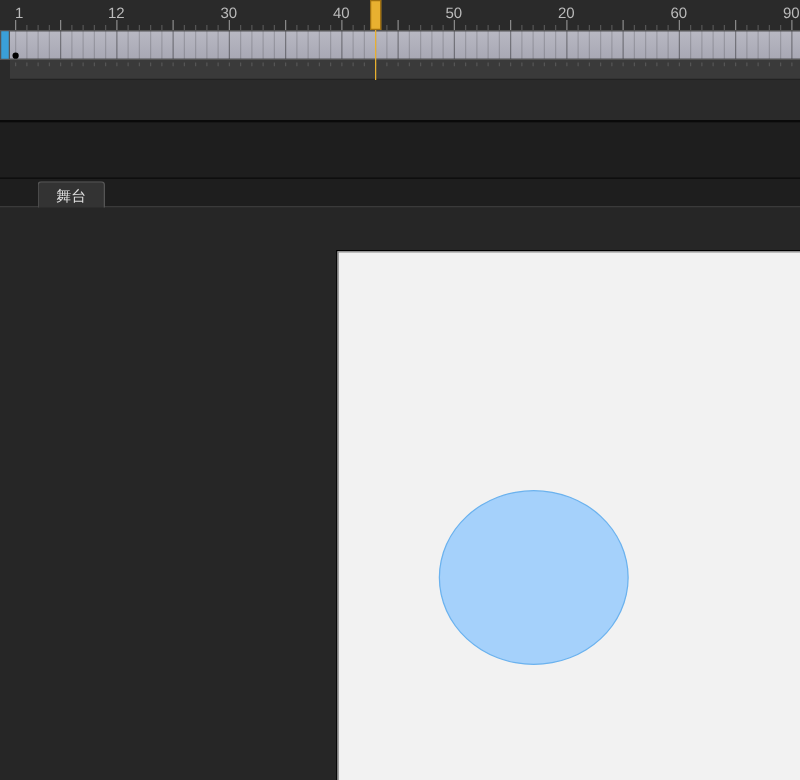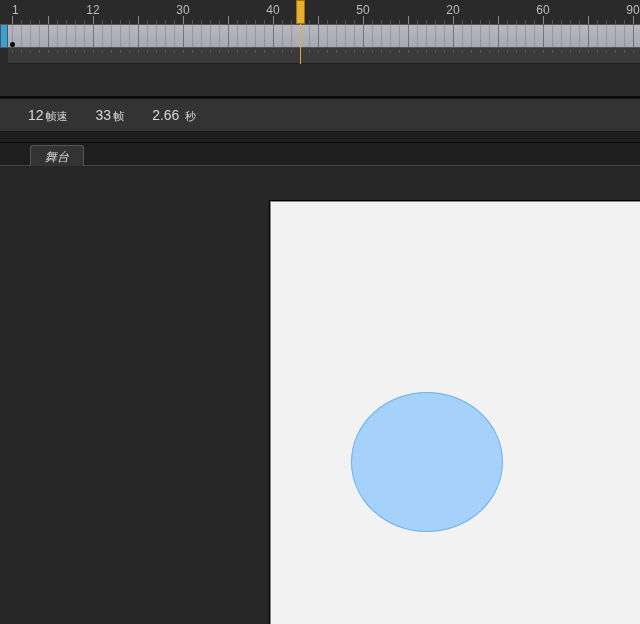--- a/index.html
+++ b/index.html
@@ -29,21 +29,21 @@
   .frame-extend-ticks .tick-minor { top: 2px; height: 3px; background: #555; }
 
   
   .status-bar { position: absolute; left: 0; top: 98px; width: 640px; height: 34px; background: #333; border-top: 1px solid #1a1a1a; border-bottom: 1px solid #1a1a1a; display: flex; align-items: center; gap: 28px; padding-left: 28px; color: #d8d8d8; font-size: 13px; }
   .status-item { white-space: nowrap; }
   .status-item .num { font-size: 14px; margin-right: 2px; }
   .status-item .unit { font-size: 11px; }
 
   
   .tab-bar { position: absolute; left: 0; top: 142px; width: 640px; height: 24px; background: #1e1e1e; border-top: 1px solid #0a0a0a; border-bottom: 1px solid #444; }
-  .tab { position: absolute; left: 30px; top: 2px; height: 22px; padding: 0 14px; background: #333; color: #ddd; font-size: 12px; line-height: 22px; border: 1px solid #555; border-bottom: 1px solid #333; border-radius: 3px 3px 0 0; font-style: italic; }
+  .tab { position: absolute; left: 30px; top: 2px; height: 22px; padding: 0 14px; background: #333; color: #ddd; font-size: 12px; line-height: 22px; border: 1px solid #555; border-bottom: 1px solid #333; border-radius: 3px 3px 0 0; }
 
   
   .stage-wrap { position: absolute; left: 0; top: 166px; width: 640px; bottom: 0; background: #262626; }
   .stage-border { position: absolute; left: 270px; top: 35px; right: -10px; bottom: -10px; }
   .stage-canvas { position: absolute; left: 0; top: 0; right: 0; bottom: 0; background: #f2f2f2; border: 1px solid #888; box-shadow: 0 0 0 1px #000; }
   .circle { position: absolute; width: 152px; height: 140px; border-radius: 50%; background: #a5d1fb; border: 1px solid #6bb2ee; }
 
   
   .wm { position: absolute; left: 195px; top: 280px; color: #e8e8e8; opacity: 0.35; pointer-events: none; user-select: none; }
   .wm-line1 { font-size: 48px; font-weight: bold; font-style: italic; letter-spacing: 1px; }
@@ -288,31 +288,20 @@
           </div>
       </div>
     </div>
 
     <div class="playhead" id="playhead" style="left: 296px;">
       <div class="playhead-head"></div>
       <div class="playhead-line"></div>
     </div>
   </div>
 
-  <div class="status-bar">
-    <div class="status-item">
-      <span class="num">12</span><span class="unit">帧速</span>
-    </div>
-    <div class="status-item">
-      <span class="num">33</span><span class="unit">帧</span>
-    </div>
-    <div class="status-item">
-      <span class="num">2.66</span> <span class="unit">秒</span>
-    </div>
-  </div>
 
   <div class="tab-bar">
     <div class="tab">舞台</div>
   </div>
 
   <div class="stage-wrap">
     <div class="stage-border">
       <div class="stage-canvas">
         <div class="circle" id="circle" style="left: 80px; top: 190px; background: rgb(165, 209, 251); border-color: rgb(107, 178, 238);"></div>
       </div>

